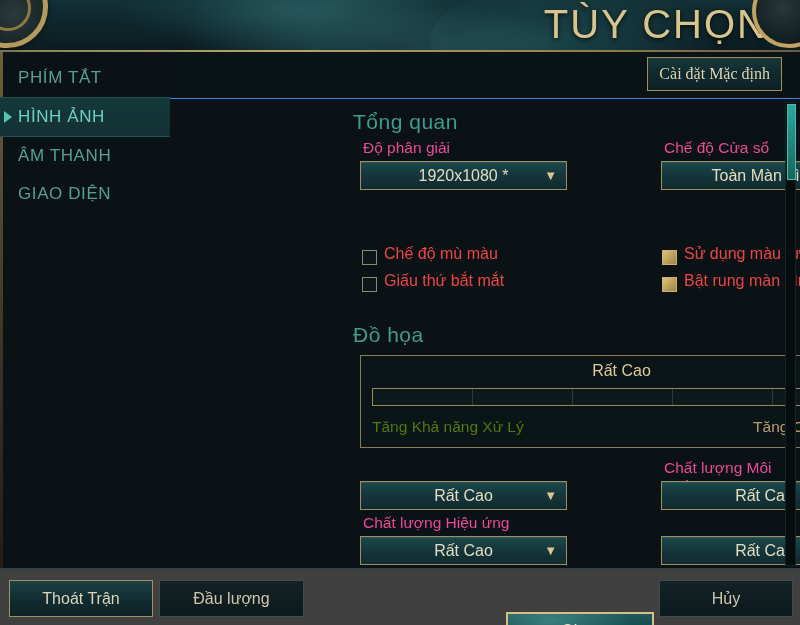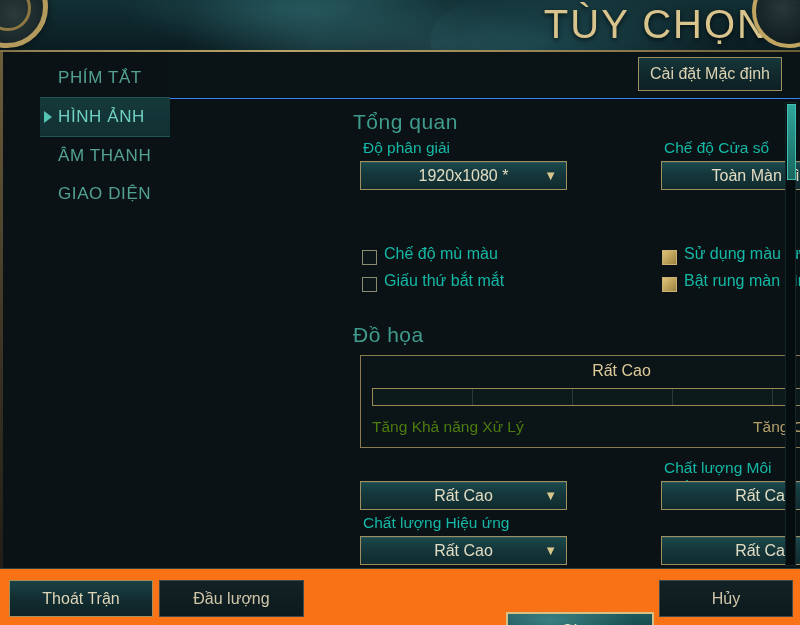--- a/index.html
+++ b/index.html
@@ -48,82 +48,82 @@
     border:4px solid #c0a461;
     background:radial-gradient(circle at 40% 45%, #27373a, #0e1a1e 72%);}
   .close-x{position:absolute;right:-4px;top:4px;width:34px;height:34px;color:#d6bc78;
     font-size:30px;line-height:32px;text-align:center;font-weight:bold;
     text-shadow:0 1px 2px rgba(0,0,0,.8);}
 
   
   .body-area{position:absolute;left:0;top:52px;width:800px;height:516px;}
 
   .sidebar{position:absolute;left:0;top:0;width:170px;height:516px;
-    background:#0b1215;border-right:1px solid #1d2f33;padding-left:40px;}
+    background:#0b1215;border-right:1px solid #1d2f33;}
   .side-edge{position:absolute;left:0;top:0;width:3px;height:516px;
     background:linear-gradient(180deg,#6d5e3b,#3a3224 60%,#221e16);}
   .side-item{position:relative;height:38px;line-height:38px;padding-left:18px;
     color:#52a193;font-size:17px;letter-spacing:.6px;cursor:pointer;}
   .side-item.first{margin-top:7px;}
   .side-item.sel{background:linear-gradient(180deg,#15393a,#123033);color:#6fd0c0;
     border-top:1px solid #1f5451;border-bottom:1px solid #1f5451;}
   .side-item.sel .marker{display:block;}
   .marker{display:none;position:absolute;left:4px;top:13px;width:0;height:0;
     border-left:8px solid #54c4b5;border-top:6px solid transparent;border-bottom:6px solid transparent;}
 
   .content{position:absolute;left:170px;top:0;width:630px;height:516px;background:#0a1215;}
   .content-top{position:absolute;left:0;top:0;width:630px;height:46px;
-    background:#0a1316;border-bottom:6px solid #3b82f6;}
+    background:#0a1316;border-bottom:6px solid #3b82f6;font-family:Liberation Serif, serif;}
   .defaults-btn{
     position:absolute;right:18px;top:5px;height:32px;padding:0 11px;line-height:32px;
     color:#dcd2b3;font-size:16px;border:1px solid #a08f5e;
     background:linear-gradient(180deg,#16373a,#10282c 55%,#0d2125);
     cursor:pointer;
   }
 
   .scrollarea{position:absolute;left:0;top:47px;width:630px;height:469px;overflow:hidden;
     background:#0a1215;}
   .scrollbar{position:absolute;right:4px;top:50px;width:9px;height:462px;background:#060d0f;
     border:1px solid #14252a;}
   .scrollthumb{position:absolute;left:1px;top:1px;width:7px;height:74px;
     background:linear-gradient(180deg,#2fa69a,#19655f);border:1px solid #3fc0b2;cursor:pointer;}
 
   .sect-title{position:absolute;color:#3f9c8d;font-size:21px;letter-spacing:.5px;}
-  .fld-label{position:absolute;color:#14b8a6;font-size:15.5px;}
+  .fld-label{position:absolute;color:#ec4899;font-size:15.5px;}
 
   .dd{
     position:absolute;height:27px;width:205px;
     border:1px solid #a08f5e;
     background:linear-gradient(180deg,#1b4a4d 0%,#15373b 45%,#102b2f 100%);
     color:#e2dcc2;font-size:16px;line-height:27px;text-align:center;
     cursor:pointer;box-shadow:inset 0 1px 0 rgba(255,255,255,.07);
   }
   .dd .arr{position:absolute;right:9px;top:0;color:#d8c68f;font-size:13px;}
 
   .cb{position:absolute;cursor:pointer;}
   .cb .box{position:absolute;left:0;top:3px;width:13px;height:13px;
     border:1px solid #8d8a72;background:#0c1517;}
   .cb.on .box{border:1px solid #cbb274;
     background:linear-gradient(135deg,#e0c477,#9a8342);}
   .cb .cbtxt{position:absolute;left:22px;top:-2px;white-space:nowrap;
-    color:#14b8a6;font-size:16px;}
+    color:#ef4444;font-size:16px;}
 
   .gfx-box{position:absolute;left:190px;top:303px;width:521px;height:91px;
     border:1px solid #8b7b50;background:#0b1417;}
   .gfx-val{position:absolute;left:0;top:6px;width:521px;text-align:center;
     color:#ddcc99;font-size:16px;}
   .slider-track{position:absolute;left:11px;top:32px;width:498px;height:16px;
     background:#0d1a1c;border:1px solid #9b8a58;}
   .tick{position:absolute;top:0;width:1px;height:16px;background:#2a3a36;}
   .gfx-left{position:absolute;left:11px;top:62px;color:#4d7c0f;font-size:15.5px;}
   .gfx-right{position:absolute;right:11px;top:62px;color:#b49f6a;font-size:15.5px;}
 
   
   .footer{position:absolute;left:0;top:568px;width:800px;height:57px;
-    background:#f97316;border-top:1px solid #2b4347;}
+    background:#404040;border-top:1px solid #2b4347;}
   .fbtn{position:absolute;top:11px;height:35px;line-height:35px;text-align:center;
     font-size:16px;cursor:pointer;color:#ded5b8;}
   .fbtn.gold{border:1px solid #a2905e;
     background:linear-gradient(180deg,#1a4145,#112c30 55%,#0d2226);}
   .fbtn.dim{border:1px solid #3e4c4b;
     background:linear-gradient(180deg,#132225,#0d1a1d);color:#cfc6aa;}
   .fbtn.primary{border:2px solid #d6c083;
     background:
       radial-gradient(ellipse 120px 40px at 30% 20%, rgba(120,210,205,.35), rgba(0,0,0,0) 70%),
       linear-gradient(180deg,#1d585c,#14454a 55%,#103a3f);

